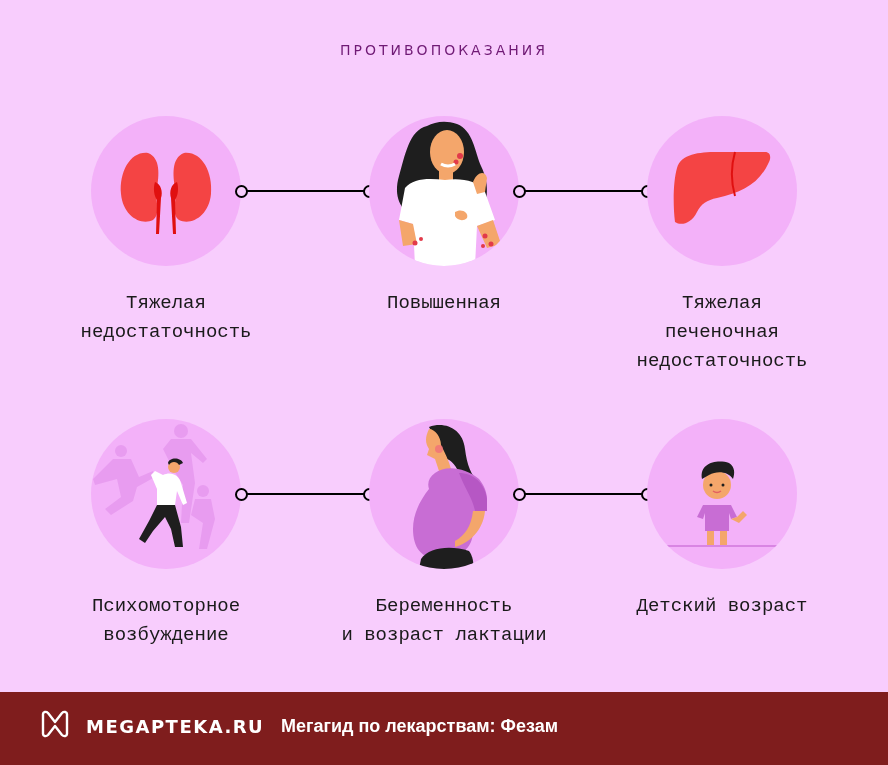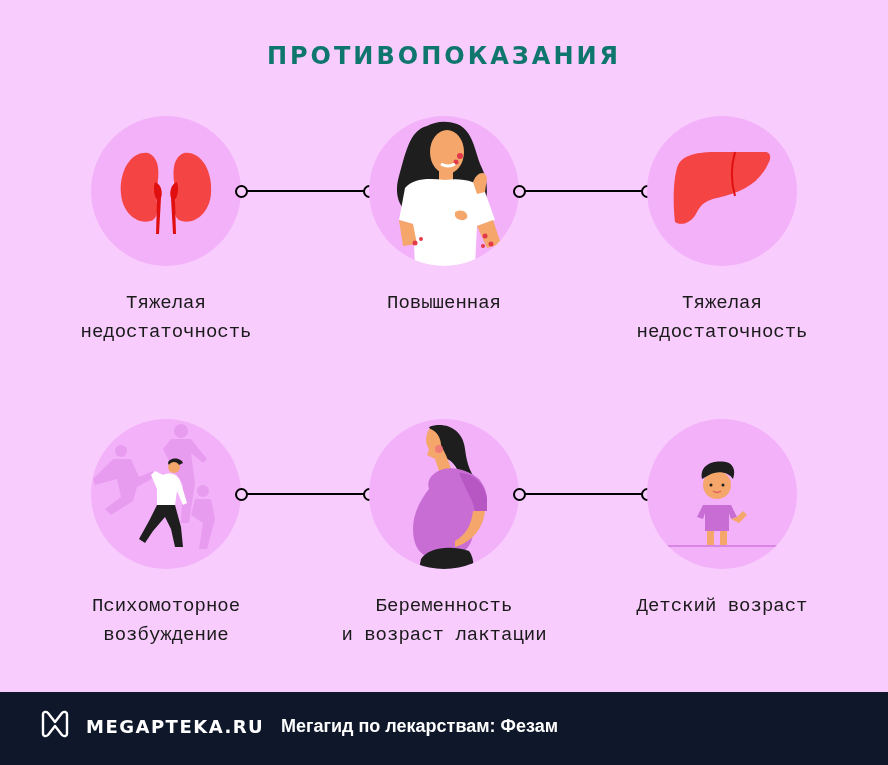--- a/index.html
+++ b/index.html
@@ -1,24 +1,24 @@
 <!DOCTYPE html>
 <html><head>
 <meta charset="utf-8">
 <style>
   html, body { margin:0; padding:0; }
   body { width:888px; height:765px; background:#f8cdfd; position:relative; overflow:hidden; font-family:"DejaVu Sans", sans-serif; }
-  .title { position:absolute; top:42px; left:0; width:888px; text-align:center; font-weight:bold; font-size:24px; letter-spacing:3px; color:#0f766e; font-family:"DejaVu Sans", sans-serif; }
+  .title { position:absolute; top:42px; left:0; width:888px; text-align:center; font-weight:normal; font-size:14px; letter-spacing:3px; color:#701a75; font-family:"DejaVu Sans", sans-serif; }
   .circle { position:absolute; width:150px; height:150px; border-radius:50%; background:#f3b1f9; overflow:hidden; }
   .circle svg { position:absolute; left:0; top:0; }
   .connector { position:absolute; height:2px; background:#000; }
   .dot { position:absolute; width:9px; height:9px; border:2px solid #000; border-radius:50%; background:#f8cdfd; box-sizing:content-box; }
   .label { position:absolute; width:240px; text-align:center; font-size:19px; line-height:29px; color:#1a1a1a; font-family:"Liberation Sans", sans-serif; }
   .label span { display:block;font-family:Liberation Mono, monospace; }
-  .footer { position:absolute; left:0; top:692px; width:888px; height:73px; background:#0f172a; }
+  .footer { position:absolute; left:0; top:692px; width:888px; height:73px; background:#7f1d1d; }
   .logo { position:absolute; left:40px; top:18px; width:30px; height:28px; }
   .brand { position:absolute; left:86px; top:24px; color:#fff; font-weight:bold; font-size:18px; letter-spacing:1.5px; font-family:"DejaVu Sans", sans-serif; }
   .tagline { position:absolute; left:281px; top:24px; color:#fff; font-weight:bold; font-size:18px; font-family:"Liberation Sans", sans-serif;text-align:right; }
 </style>
 </head>
 <body>
 
 <div class="title">ПРОТИВОПОКАЗАНИЯ</div>
 
 <div class="circle" style="left:91px;top:116px;">
@@ -66,20 +66,21 @@
 
 <div class="label" style="left:46px;top:289px;">
   <span>Тяжелая</span>
   <span>недостаточность</span>
 </div>
 <div class="label" style="left:324px;top:289px;">
   <span>Повышенная</span>
 </div>
 <div class="label" style="left:602px;top:289px;">
   <span>Тяжелая</span>
+  <span>печеночная</span>
   <span>недостаточность</span>
 </div>
 
 <div class="circle" style="left:91px;top:419px;">
   <svg width="150" height="150" viewBox="0 0 150 150">
     <g fill="#e89cf0">
       <circle cx="30" cy="32" r="6"></circle>
       <path d="M22 40 L40 40 L48 58 L62 52 L64 58 L46 68 L42 82 L20 96 L14 90 L30 78 L26 60 L4 66 L2 60 Z"></path>
       <circle cx="90" cy="12" r="7"></circle>
       <path d="M80 20 L100 20 L116 40 L112 44 L100 34 L104 64 L98 104 L90 104 L92 66 L82 50 L72 30 Z"></path>

